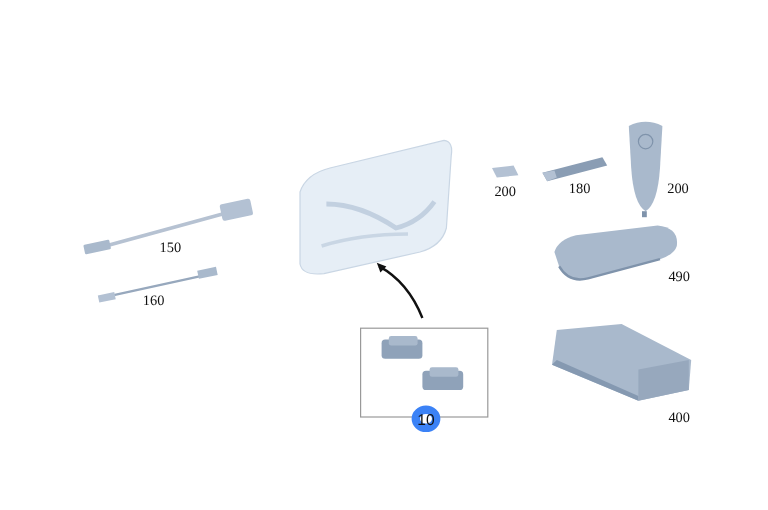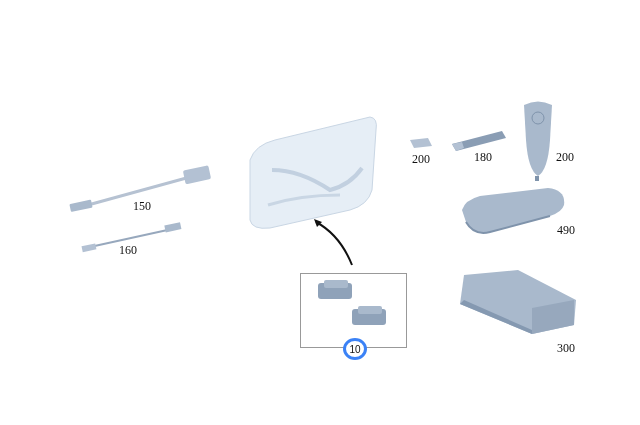--- a/index.html
+++ b/index.html
@@ -1,19 +1,19 @@
 <!DOCTYPE html>
 <html><head>
 <meta charset="utf-8">
 <style>
   html, body { margin:0; padding:0; background:#ffffff; }
   body { width:640px; height:425px; position:relative; overflow:hidden; font-family:"Liberation Sans", sans-serif; }
   .label { position:absolute; font-size:12px; color:#111; line-height:1;font-family:Liberation Serif, serif; }
   .callout-box { position:absolute; left:300px; top:273px; width:107px; height:75px; border:1px solid #999; box-sizing:border-box; }
-  .callout-circle { position:absolute; left:343px; top:338px; width:24px; height:22px; border:3px solid #3b82f6; border-radius:50%; background:#fff; box-sizing:border-box; display:flex; align-items:center; justify-content:center; font-size:10px; color:#111; }
+  .callout-circle { position:absolute; left:343px; top:338px; width:24px; height:22px; border:7px solid #3b82f6; border-radius:50%; background:#fff; box-sizing:border-box; display:flex; align-items:center; justify-content:center; font-size:13px; color:#111; }
   svg { position:absolute; left:0; top:0; }
 </style>
 </head>
 <body>
 
 <svg width="640" height="425" viewBox="0 0 640 425">
 
   <g>
     <path d="M88 205 L190 177" stroke="#b6c2d2" stroke-width="3" fill="none"></path>
     <rect x="70" y="202" width="22" height="8" rx="1" fill="#a9b9cc" transform="rotate(-12 80 206)"></rect>
@@ -66,16 +66,16 @@
     <polygon points="532,334 574,325 574,300 532,308" fill="#97a8bd"></polygon>
   </g>
 </svg>
 
 <span class="label" style="left:133px;top:200px;">150</span>
 <span class="label" style="left:119px;top:244px;">160</span>
 <span class="label" style="left:412px;top:153px;">200</span>
 <span class="label" style="left:474px;top:151px;">180</span>
 <span class="label" style="left:556px;top:151px;">200</span>
 <span class="label" style="left:557px;top:224px;">490</span>
-<span class="label" style="left:557px;top:342px;">300</span>
+<span class="label" style="left:557px;top:342px;">400</span>
 
 <div class="callout-box"></div>
 <div class="callout-circle">10</div>
 
 </body></html>

